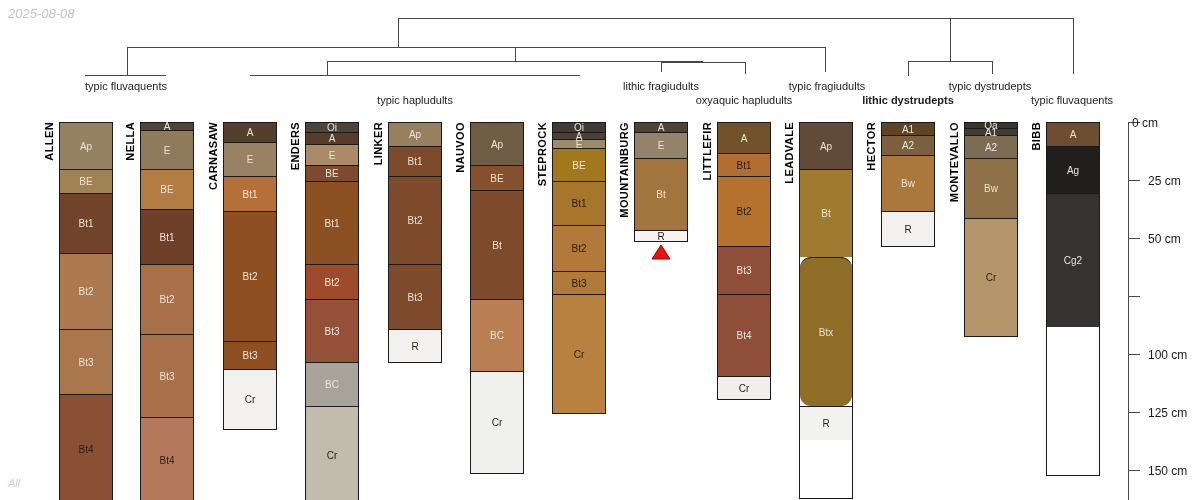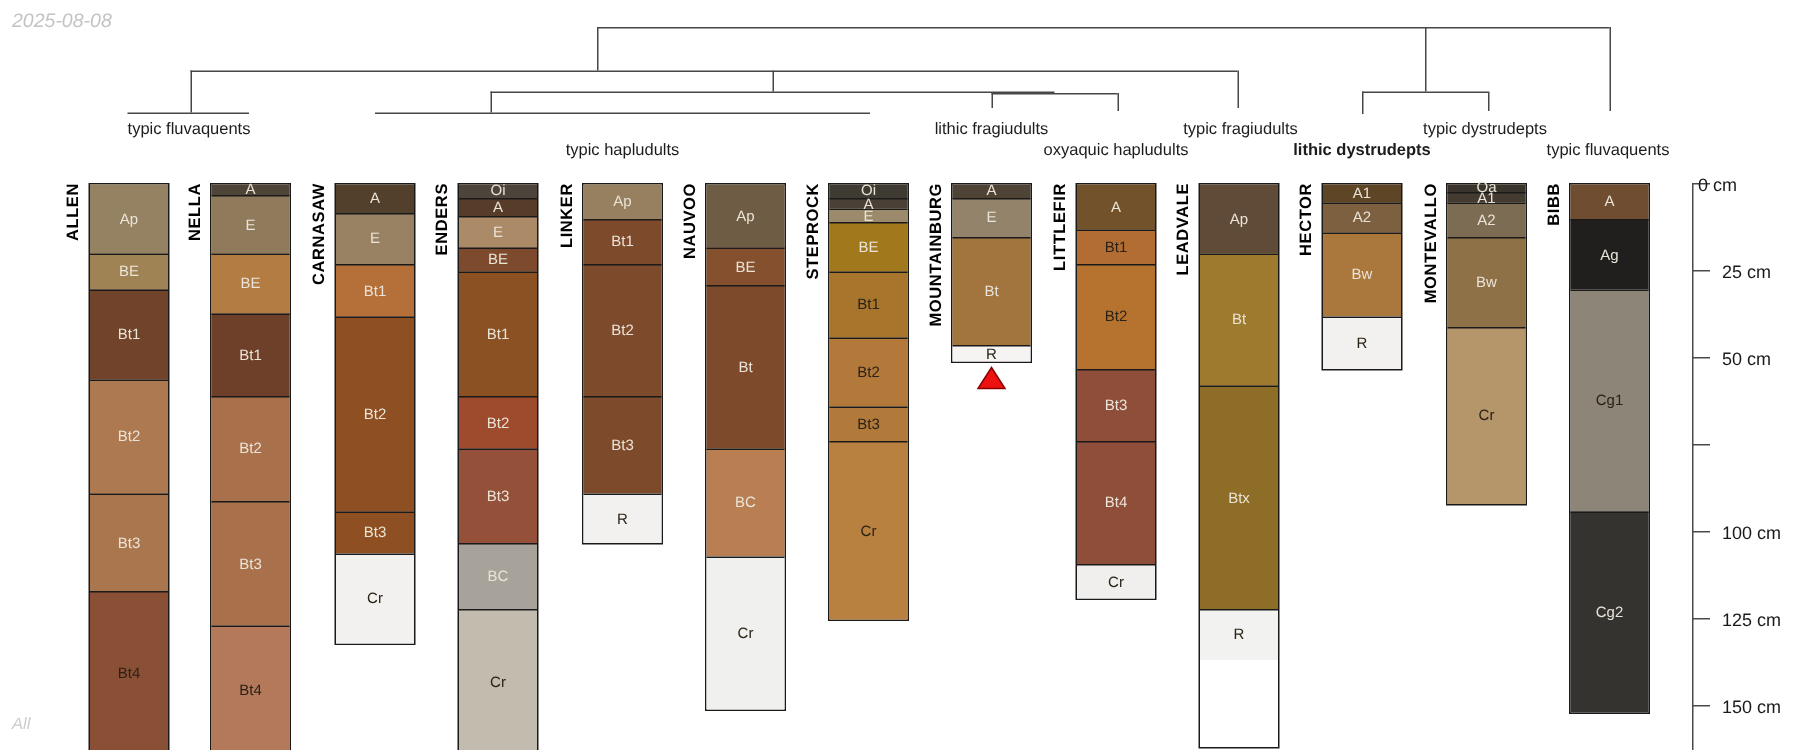--- a/index.html
+++ b/index.html
@@ -256,21 +256,21 @@
         </div>
       </div>
       <div class="pname" style="left: 783px; top: 122px;">LEADVALE</div>
       <div class="col" style="left: 799px; top: 122px; width: 54px; height: 377px;">
         <div class="hz light" style="height: 46px; background: rgb(95, 75, 55);">
           <span>Ap</span>
         </div>
         <div class="hz light" style="height: 88px; background: rgb(157, 122, 45);">
           <span>Bt</span>
         </div>
-        <div class="hz light" style="height: 149px; background: rgb(142, 109, 38);">
+        <div class="hz light" style="height: 149px; background: rgb(142, 109, 38); border-radius: 11px;">
           <span>Btx</span>
         </div>
         <div class="hz dark" style="height: 34px; background: rgb(242, 242, 240);">
           <span>R</span>
         </div>
       </div>
       <div class="pname" style="left: 865px; top: 122px;">HECTOR</div>
       <div class="col" style="left: 881px; top: 122px; width: 54px; height: 125px;">
         <div class="hz light" style="height: 12px; background: rgb(94, 69, 38);">
           <span>A1</span>
@@ -303,23 +303,20 @@
           <span>Cr</span>
         </div>
       </div>
       <div class="pname" style="left: 1030px; top: 122px;">BIBB</div>
       <div class="col" style="left: 1046px; top: 122px; width: 54px; height: 354px;">
         <div class="hz light" style="height: 23px; background: rgb(111, 77, 48);">
           <span>A</span>
         </div>
         <div class="hz light" style="height: 47px; background: rgb(32, 31, 29);">
           <span>Ag</span>
-        </div>
-        <div class="hz dark" style="height: 148px; background: rgb(141, 134, 120);">
-          <span>Cg1</span>
         </div>
         <div class="hz light" style="height: 134px; background: rgb(52, 51, 48);">
           <span>Cg2</span>
         </div>
       </div>
     </div>
   <div id="axis-layer">
       <div class="axis-line" style="left: 1128px; top: 122px; height: 378px;"></div>
       <div class="tick" style="left: 1128px; top: 122px; width: 12px;"></div>
       <div class="tick-label" style="left: 1132px; top: 116px;">0 cm</div>

